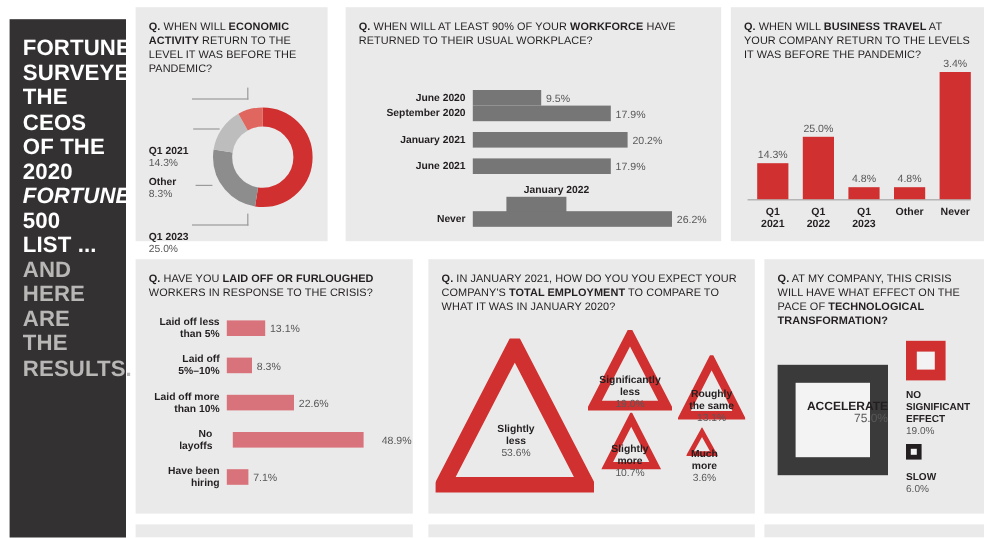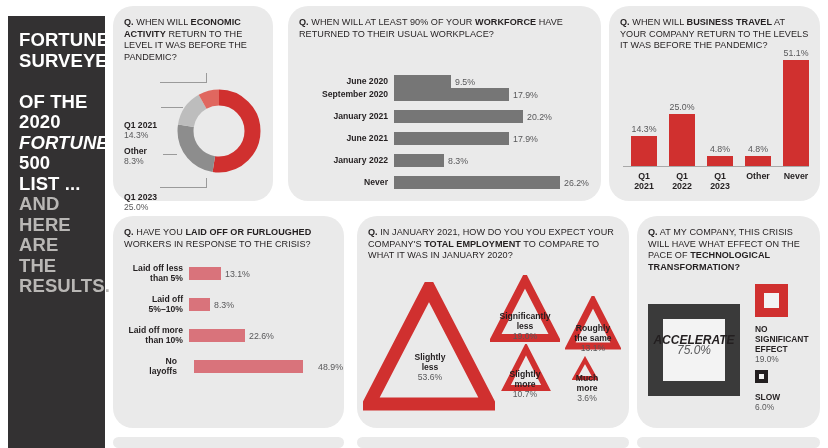--- a/index.html
+++ b/index.html
@@ -8,21 +8,21 @@
   .page{position:relative;width:828px;height:448px;background:#ffffff;}
 
   
   .rail{position:absolute;left:8px;top:0;width:97px;height:448px;background:#333132;margin-top:16px;}
   .rail-text{padding:14px 9px 0 11px;font-weight:700;font-size:18.5px;
              line-height:20.5px;letter-spacing:.1px;color:#ffffff;}
   .rail-text .ital{font-style:italic;}
   .rail-text .dim{color:#b9b7b5;}
 
   
-  .panel{position:absolute;background:#eaeaea;border-radius:20px;}
+  .panel{position:absolute;background:#eaeaea;}
   .q{font-size:9.1px;line-height:11.6px;font-weight:400;color:#231f20;
      letter-spacing:.05px;}
   .q b{font-weight:700;}
   .q .qq{font-weight:700;}
   .dlab{position:absolute;font-size:8.6px;line-height:10.4px;}
   .dlab .nm{font-weight:700;color:#231f20;display:block;margin-top:48px;}
   .dlab .vl{color:#58585a;display:block;}
   .leader{position:absolute;background:#9a9a9a;}
 
   
@@ -40,37 +40,37 @@
   .axis{position:absolute;height:1px;background:#a8a8a8;}
 
   
   .tri{position:absolute;}
   .tlab{position:absolute;text-align:center;font-size:8.6px;line-height:9.9px;}
   .tlab .nm{font-weight:700;color:#231f20;display:block;}
   .tlab .vl{color:#58585a;display:block;}
 
   
   .sq{position:absolute;box-sizing:border-box;}
-  .sqtxt{position:absolute;text-align:center;font-size:12px;line-height:10.4px;font-style:italic;}
+  .sqtxt{position:absolute;text-align:right;font-size:10px;line-height:10.4px;}
   .sqtxt .nm{font-weight:700;color:#231f20;display:block;}
   .sqtxt .vl{color:#58585a;display:block;}
   .slab{position:absolute;font-size:8.4px;line-height:10px;}
   .slab .nm{font-weight:700;color:#231f20;display:block;}
   .slab .vl{color:#58585a;display:block;}
 </style>
 </head>
 <body>
 
 <div class="page">
 
   <div class="rail">
     <div class="rail-text">
       <span>FORTUNE</span><br>
       <span>SURVEYED</span><br>
-      <br>
+      <span>THE CEOS</span><br>
       <span>OF THE</span><br>
       <span>2020</span><br>
       <span class="ital">FORTUNE</span><br>
       <span>500</span><br>
       <span>LIST ...</span><br>
       <span class="dim">AND HERE</span><br>
       <span class="dim">ARE THE</span><br>
       <span class="dim">RESULTS.</span>
     </div>
   </div>
@@ -133,21 +133,21 @@
     <div class="hrow" style="left:6px;top:104px;width:300px;">
       <span class="hlabel" style="width:94px;">January 2021</span>
       <span class="hbar" style="width:129px;margin-left:6px;background:#767676;"></span>
       <span class="hval">20.2%</span>
     </div>
     <div class="hrow" style="left:6px;top:126px;width:300px;">
       <span class="hlabel" style="width:94px;">June 2021</span>
       <span class="hbar" style="width:115px;margin-left:6px;background:#767676;"></span>
       <span class="hval">17.9%</span>
     </div>
-    <div class="hrow" style="left:6px;top:148px;width:300px;">
+    <div class="hrow" style="left:6px;top:148px;width:300px;flex-direction:column;">
       <span class="hlabel" style="width:94px;">January 2022</span>
       <span class="hbar" style="width:50px;margin-left:6px;background:#767676;"></span>
       <span class="hval">8.3%</span>
     </div>
     <div class="hrow" style="left:6px;top:170px;width:300px;">
       <span class="hlabel" style="width:94px;">Never</span>
       <span class="hbar" style="width:166px;margin-left:6px;background:#767676;"></span>
       <span class="hval">26.2%</span>
     </div>
   </div>
@@ -180,21 +180,21 @@
       <span>2023</span>
     </div>
 
     <div class="vbar" style="left:136px;top:150px;width:26px;height:10px;"></div>
     <div class="vval" style="left:124px;top:138px;width:50px;">4.8%</div>
     <div class="vcat" style="left:124px;top:165px;width:50px;">
       <span>Other</span>
     </div>
 
     <div class="vbar" style="left:174px;top:54px;width:26px;height:106px;"></div>
-    <div class="vval" style="left:162px;top:42px;width:50px;">51.1%</div>
+    <div class="vval" style="left:162px;top:42px;width:50px;">3.4%</div>
     <div class="vcat" style="left:162px;top:165px;width:50px;">
       <span>Never</span>
     </div>
   </div>
 
   <div class="panel" style="left:113px;top:216px;width:231px;height:212px;">
     <div class="q" style="position:absolute;left:11px;top:11px;width:212px;">
       <span class="qq">Q.</span><span> HAVE YOU </span><b>LAID OFF OR FURLOUGHED</b><span> WORKERS IN RESPONSE TO THE CRISIS?</span>
     </div>
 
@@ -227,20 +227,28 @@
 
     <div class="hrow" style="left:4px;top:141px;width:226px;gap:11px;">
       <span class="hlabel" style="width:66px;">
         <span>No</span><br>
         <span>layoffs</span>
       </span>
       <span class="hbar" style="width:120px;margin-left:6px;background:#d9737b;"></span>
       <span class="hval">48.9%</span>
     </div>
 
+    <div class="hrow" style="left:4px;top:172px;width:226px;">
+      <span class="hlabel" style="width:66px;">
+        <span>Have been</span><br>
+        <span>hiring</span>
+      </span>
+      <span class="hbar" style="width:18px;margin-left:6px;background:#d9737b;"></span>
+      <span class="hval">7.1%</span>
+    </div>
   </div>
 
   <div class="panel" style="left:357px;top:216px;width:272px;height:212px;">
     <div class="q" style="position:absolute;left:11px;top:11px;width:252px;">
       <span class="qq">Q.</span><span> IN JANUARY 2021, HOW DO YOU YOU EXPECT YOUR COMPANY'S </span><b>TOTAL EMPLOYMENT</b><span> TO COMPARE TO WHAT IT WAS IN JANUARY 2020?</span>
     </div>
 
     <svg class="tri" style="left:6px;top:66px;" width="132" height="132" viewBox="0 0 132 132">
       <path d="M66 6 L126 122 L6 122 Z" fill="none" stroke="#d0302f" stroke-width="13"></path>
     </svg>

